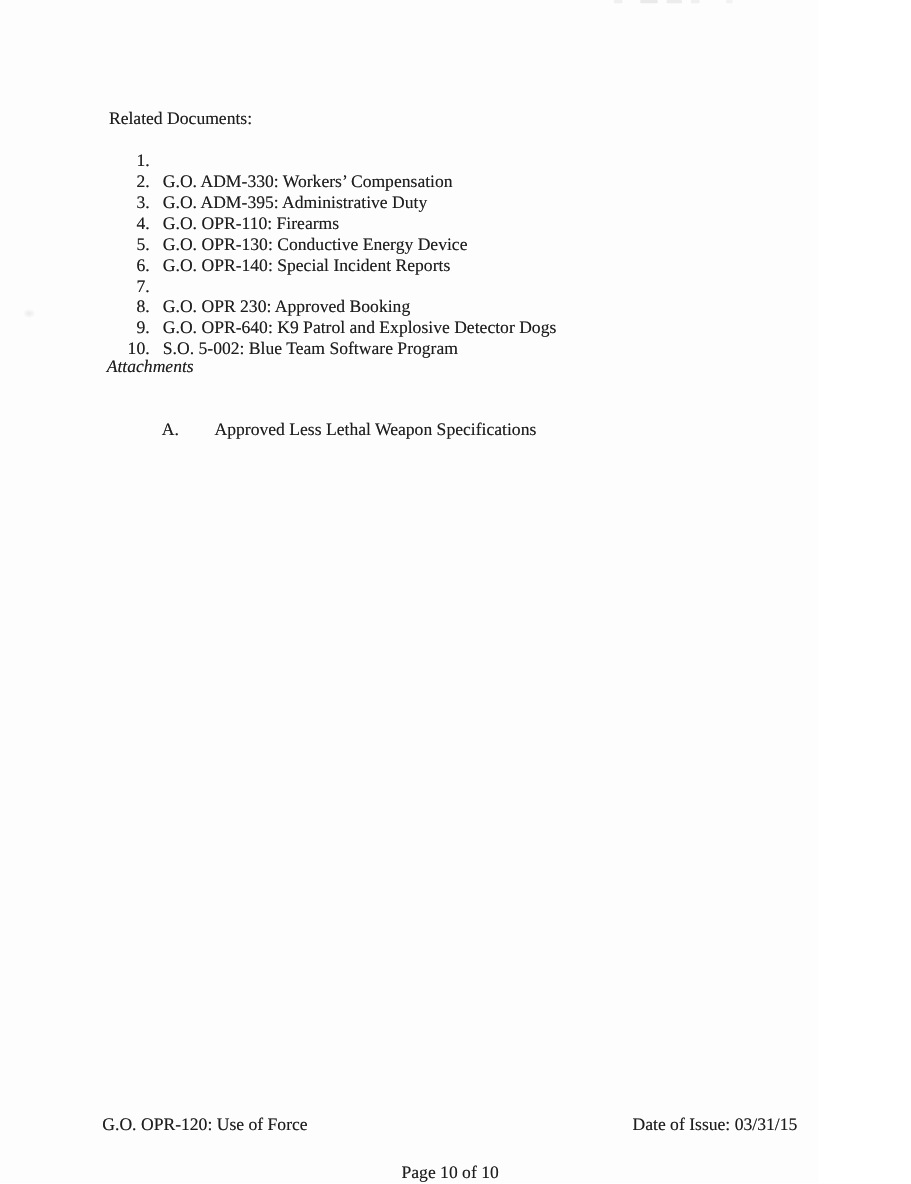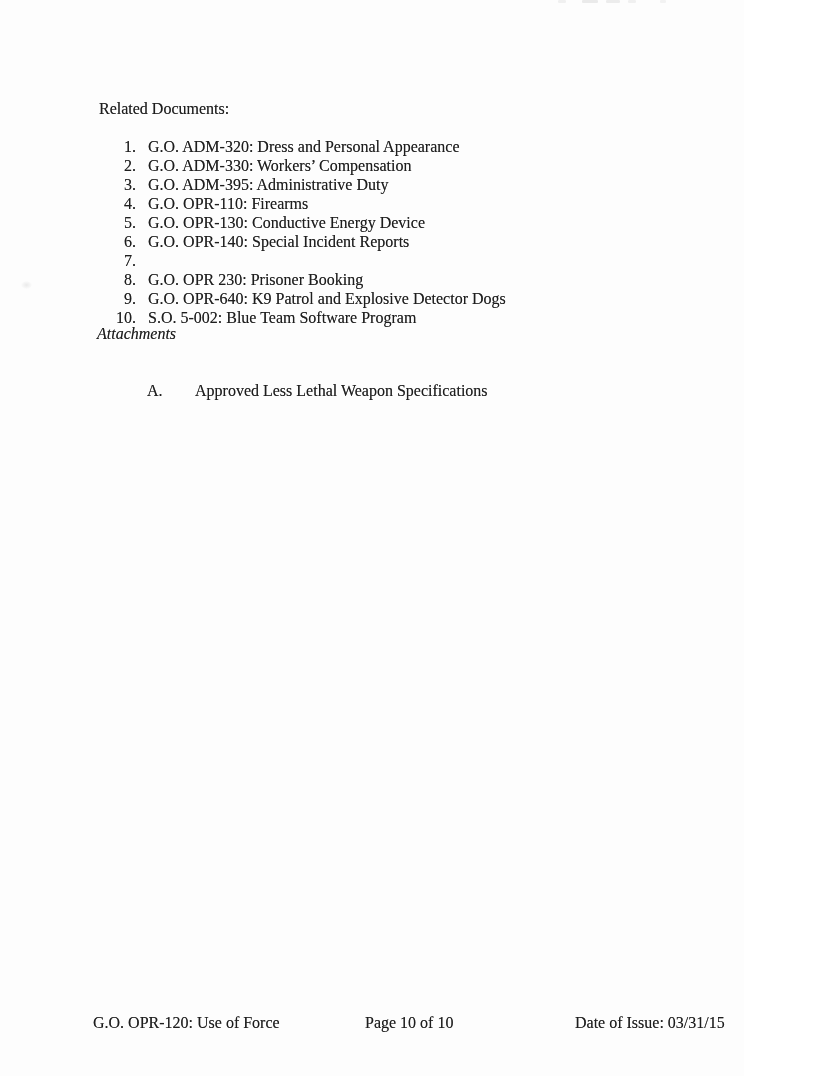--- a/index.html
+++ b/index.html
@@ -67,21 +67,21 @@
     flex: none;
   }
   .footer {
     position: absolute;
     left: 0;
     top: 1013px;
     width: 828px;
     height: 20px;
   }
   .footer .f-left   { position: absolute; left: 93px;  white-space: nowrap; }
-  .footer .f-center { position: absolute; left: 365px; white-space: nowrap; }
+  .footer .f-center { position: absolute; left: 365px; white-space: nowrap; margin-top: 44px; }
   .footer .f-right  { position: absolute; left: 575px; white-space: nowrap; }
   .f-right .date-label { }
   
   .scan-edge-line {
     position: absolute;
     left: 819px;
     top: 140px;
     width: 2px;
     height: 936px;
     background: linear-gradient(to bottom,
@@ -132,21 +132,20 @@
       <i></i>
   </div>
   <div class="scan-smudge"></div>
   <div class="scan-edge-line"></div>
 
   <div class="related-heading doc-text">Related Documents:</div>
 
   <ol class="related-list doc-text">
     <li>
       <span class="num">1.</span>
-      <span>G.O. ADM-320: Dress and Personal Appearance</span>
     </li>
     <li>
       <span class="num">2.</span>
       <span>G.O. ADM-330: Workers’ Compensation</span>
     </li>
     <li>
       <span class="num">3.</span>
       <span>G.O. ADM-395: Administrative Duty</span>
     </li>
     <li>
@@ -159,21 +158,21 @@
     </li>
     <li>
       <span class="num">6.</span>
       <span>G.O. OPR-140: Special Incident Reports</span>
     </li>
     <li>
       <span class="num">7.</span>
     </li>
     <li>
       <span class="num">8.</span>
-      <span>G.O. OPR 230: Prisoner Booking</span>
+      <span>G.O. OPR 230: Approved Booking</span>
     </li>
     <li>
       <span class="num">9.</span>
       <span>G.O. OPR-640: K9 Patrol and Explosive Detector Dogs</span>
     </li>
     <li>
       <span class="num">10.</span>
       <span>S.O. 5-002: Blue Team Software Program</span>
     </li>
   </ol>

